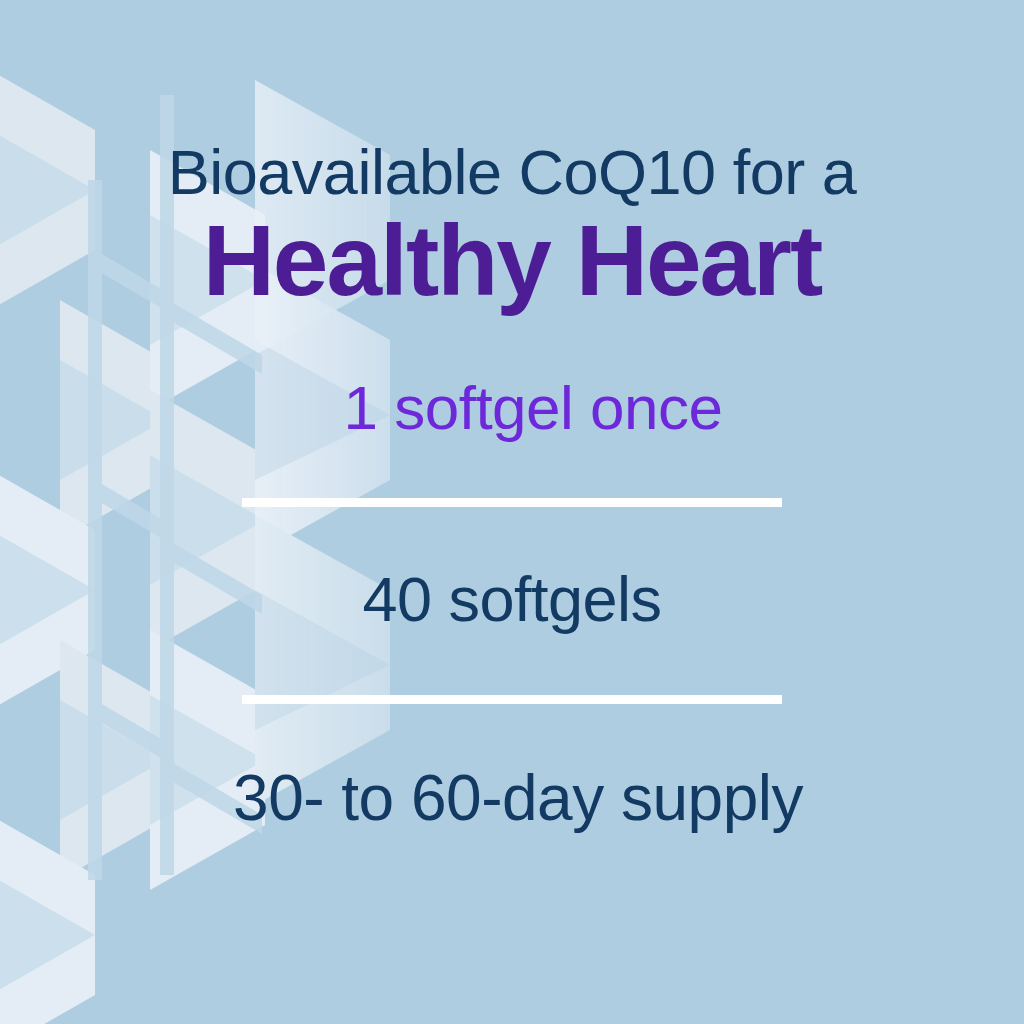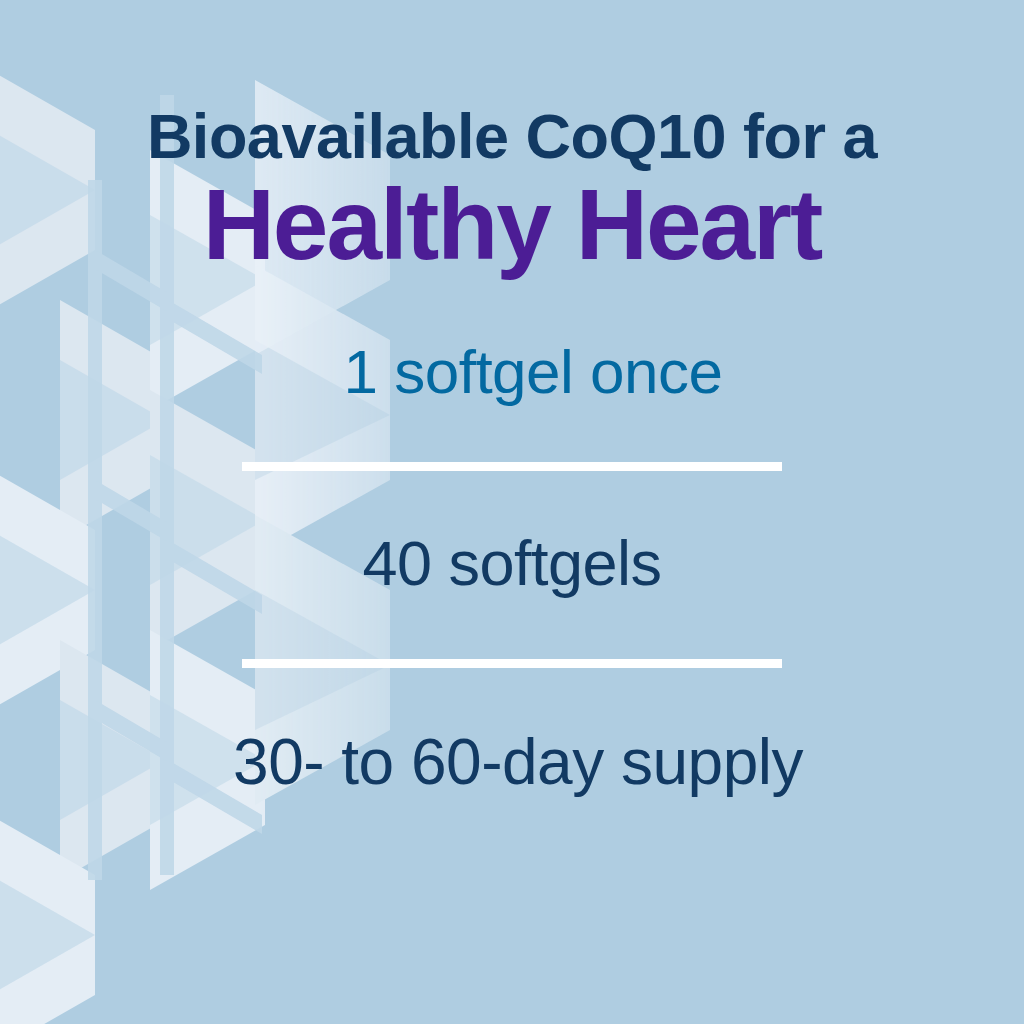--- a/index.html
+++ b/index.html
@@ -42,45 +42,46 @@
   .headline-wrap {
     margin-top: 101px;
     text-align: center;
     width: 1024px;
   }
 
   .headline-line1 {
     display: block;
     color: #123a63;
     font-size: 63px;
-    font-weight: 700;
+    font-weight: 400;
     line-height: 70px;
     letter-spacing: -0.5px;
     white-space: nowrap;
+    margin-top: 36px;
   }
 
   .headline-line2 {
     display: block;
     color: #4c1d95;
     font-size: 100px;
     font-weight: 700;
     line-height: 106px;
     letter-spacing: -2px;
     white-space: nowrap;
   }
 
   .dosage-wrap {
     margin-top: 56px;
     text-align: center;
     width: 1024px;
   }
 
   .dosage-line {
     display: block;
-    color: #0369a1;
+    color: #6d28d9;
     font-size: 62px;
     font-weight: 400;
     line-height: 78px;
     letter-spacing: -0.5px;
     white-space: nowrap;
     margin-left: 42px;
   }
 
   .rule {
     width: 540px;

